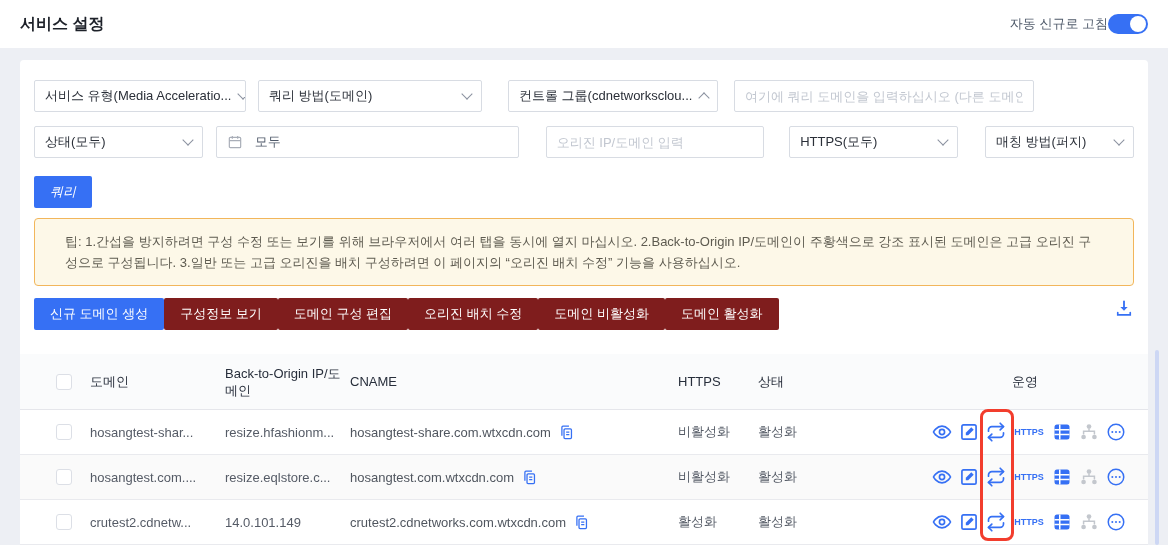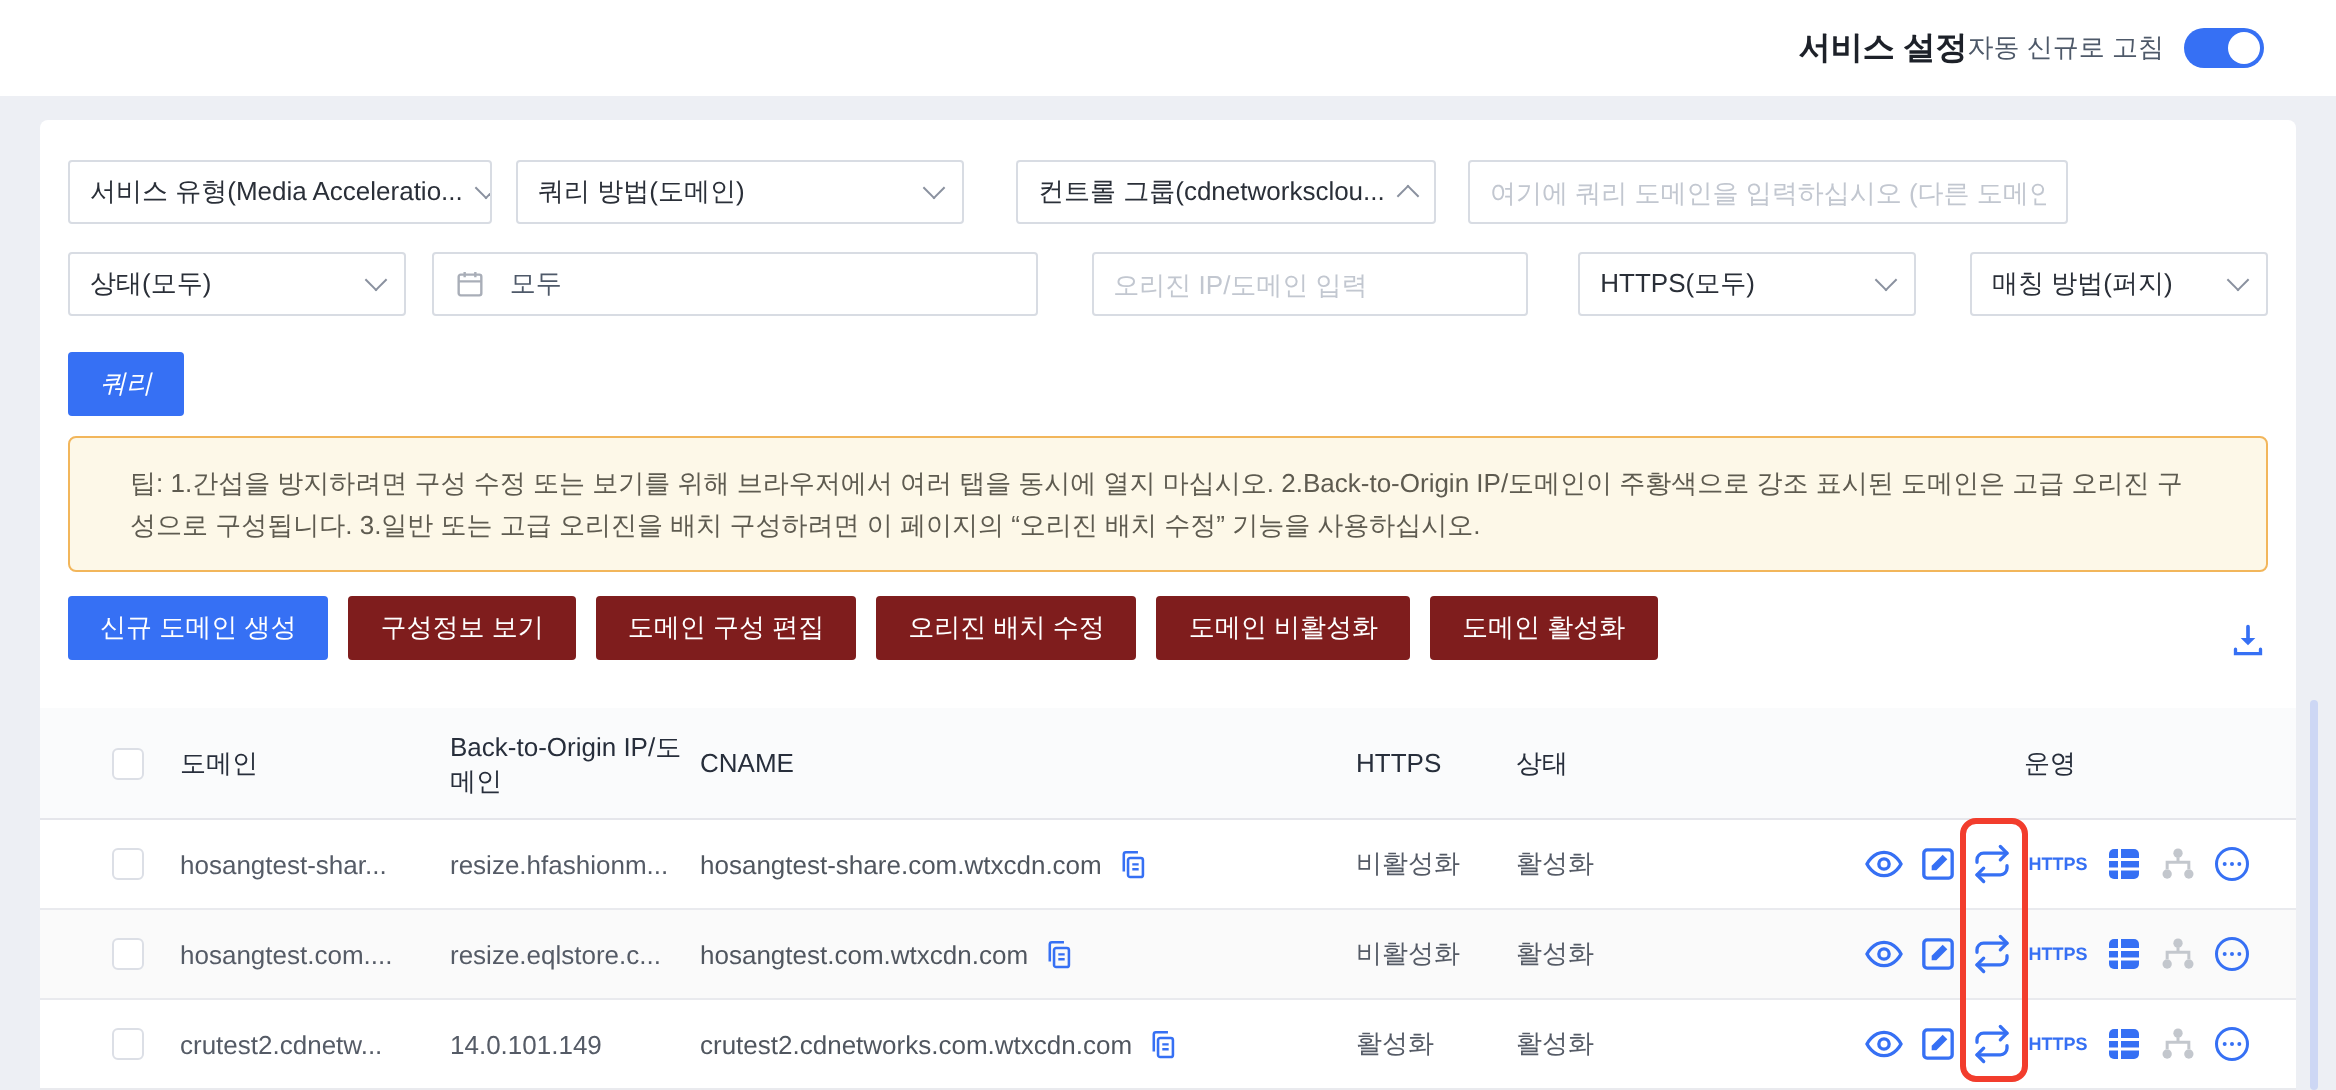--- a/index.html
+++ b/index.html
@@ -2,23 +2,23 @@
 <html><head>
 <meta charset="utf-8">
 <style>
   * { margin:0; padding:0; box-sizing:border-box; }
   html,body { width:1168px; height:545px; overflow:hidden; }
   body { font-family:"Liberation Sans","DejaVu Sans",sans-serif; background:#edeff4; color:#2a2f38; }
   .page { position:relative; width:1168px; height:545px; overflow:hidden; }
 
   
   .topbar { position:absolute; top:0; left:0; width:100%; height:48px; background:#fff;
-            display:flex; align-items:center; justify-content:flex-end; padding:0 36px; }
+            display:flex; align-items:center; justify-content:space-between; padding:0 20px; }
   .page-title { font-size:16px; font-weight:bold; color:#1d2129; }
-  .auto-refresh { display:flex; align-items:center; gap:10px; }
+  .auto-refresh { display:flex; align-items:center; }
   .auto-refresh-label { font-size:13px; color:#4e5969; }
   .toggle { width:40px; height:20px; border-radius:10px; background:#3670f4; position:relative; cursor:pointer; flex:0 0 auto; }
   .toggle .knob { position:absolute; top:2px; right:2px; width:16px; height:16px; border-radius:50%; background:#fff; }
 
   
   .card { position:absolute; left:20px; top:60px; width:1128px; height:560px; background:#fff; border-radius:4px; padding-top:20px; }
   .pad { margin:0 14px; }
 
   
   .filters-row { display:flex; align-items:center; height:32px; }
@@ -43,21 +43,21 @@
   .btn { height:32px; border:none; border-radius:2px; font-size:13px; font-family:inherit; cursor:pointer; padding:0 16px; }
   .btn.primary { background:#3670f4; color:#fff; }
   .btn.light { background:#7f1d1d; color:#fff; }
   .query-btn { margin-top:18px;font-style:italic; }
 
   
   .tip { margin-top:10px; background:#fdf8e8; border:1px solid #f2b65b; border-radius:4px;
          padding:12px 30px; font-size:13px; line-height:21px; color:#5e5b50; }
 
   
-  .actions { margin-top:12px; display:flex; align-items:flex-end; gap:10px; }
+  .actions { margin-top:12px; display:flex; align-items:flex-start; }
   .dl-wrap { margin-left:auto; width:20px; height:20px; color:#3670f4; cursor:pointer; }
 
   
   .table { margin-top:24px; font-size:13px; }
   .t-row { display:flex; align-items:center; height:45px; border-bottom:1px solid #e9eaee; color:#555b66; }
   .t-head { height:56px; background:#fafbfc; border-bottom:1px solid #e5e6eb; color:#272e3b; }
   .t-row.alt { background:#fafafa; }
   .cell { display:flex; align-items:center; }
   .c-check { flex:0 0 70px; padding-left:36px; }
   .c-domain { flex:0 0 135px; padding-right:8px; }

